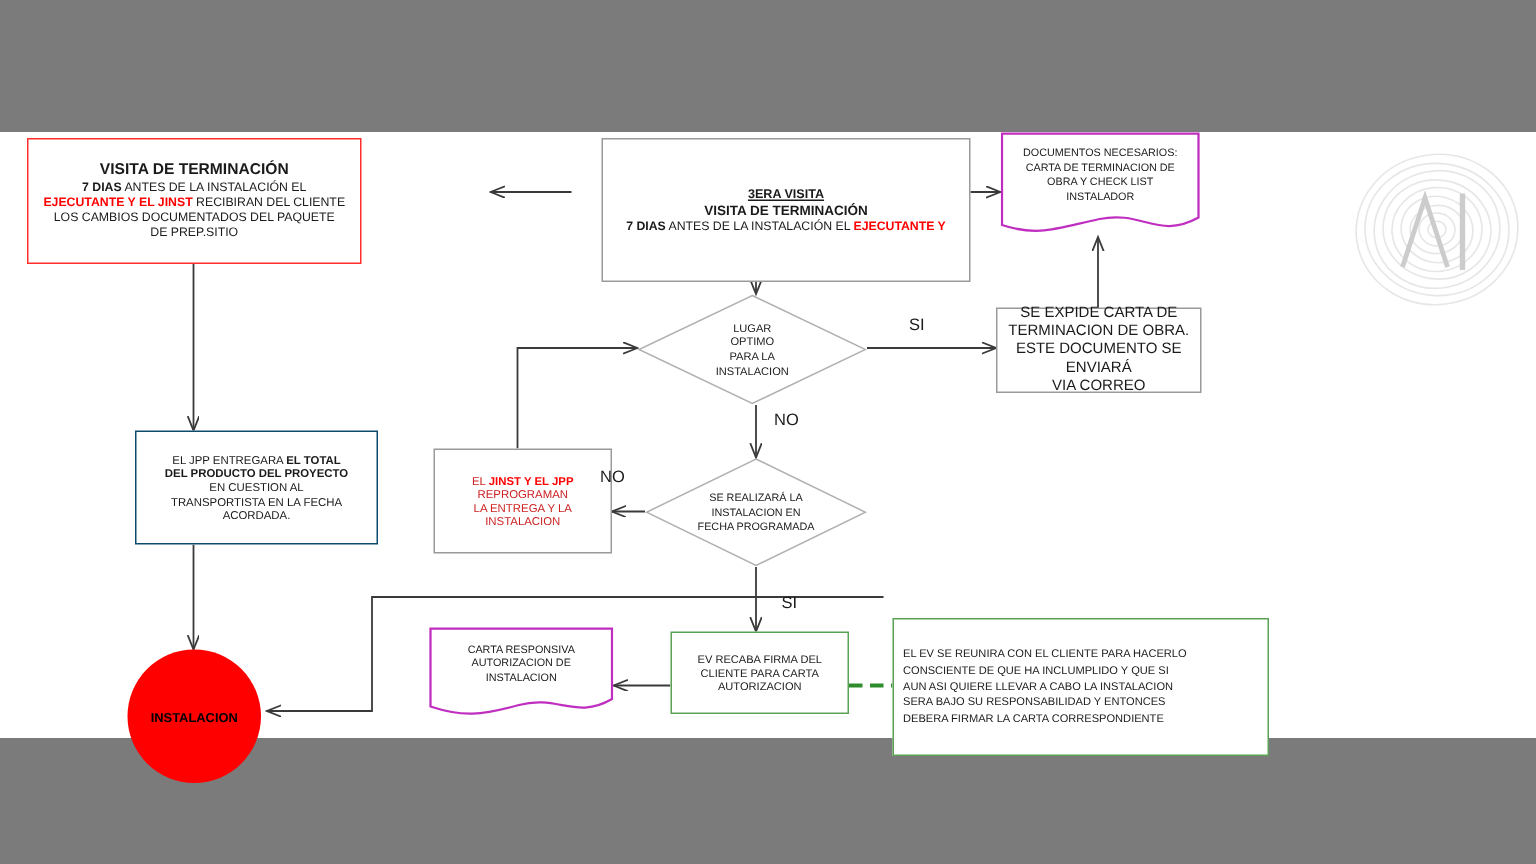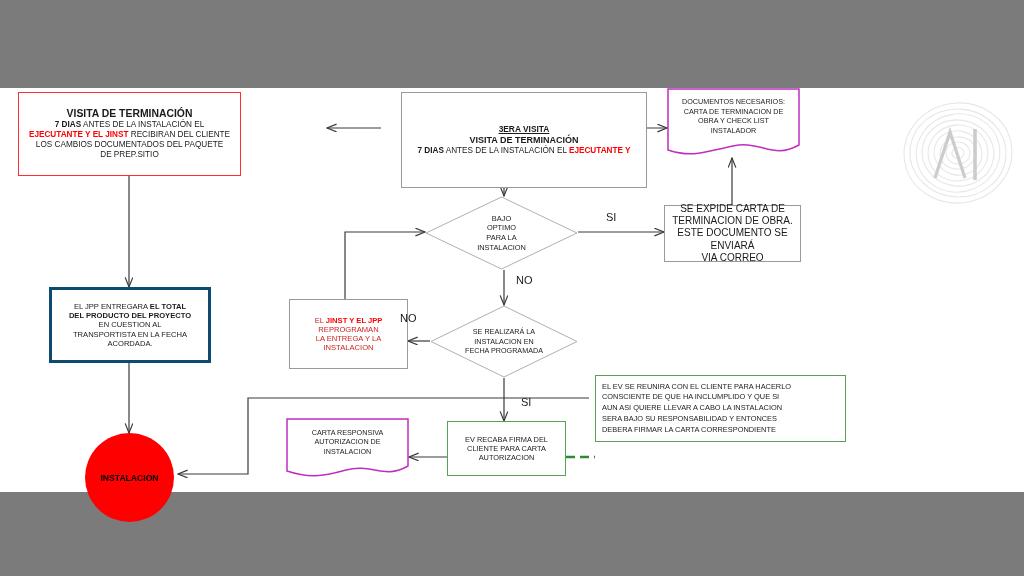--- a/index.html
+++ b/index.html
@@ -14,21 +14,21 @@
   }
   #stage{position:absolute;left:0;top:0;width:1024px;height:576px;}
 
   .node{position:absolute;box-sizing:border-box;display:flex;
         align-items:center;justify-content:flex-start;text-align:center;}
   .node .txt{width:100%;line-height:1.22;}
 
   
   .rect{background:#ffffff;}
   .rect.red{border:1.5px solid #ff2d2d;}
-  .rect.blue{border:3px solid #0c4a6e;}
+  .rect.blue{border:1px solid #0c4a6e;margin-left:41px;}
   .rect.gray{border:1px solid #9a9a9a;}
   .rect.green{border:1.5px solid #5aa253;}
 
   
   .diamond{position:absolute;}
   .diamond .lbl{
     position:absolute;left:0;top:0;width:100%;height:100%;
     display:flex;align-items:center;justify-content:center;text-align:center;
   }
 
@@ -147,21 +147,21 @@
     </div>
   </div>
 </div>
 
 <div class="diamond" style="left:425px;top:196px;width:153px;height:74px;">
   <svg width="153" height="74" viewBox="0 0 153 74" style="position:absolute;left:0;top:0;">
     <path d="M76.5,1 L152,37 L76.5,73 L1,37 Z" fill="#ffffff" stroke="#b0b0b0" stroke-width="1"></path>
   </svg>
   <div class="lbl" style="font-size:7.4px;color:#1a1a1a;">
     <div style="width:100%;line-height:1.3;">
-      <div>BAJO</div>
+      <div>LUGAR</div>
       <div>OPTIMO</div>
       <div>PARA LA</div>
       <div>INSTALACION</div>
     </div>
   </div>
 </div>
 
 <div class="node rect gray" style="left:664px;top:205px;width:137px;height:57px;font-size:10px;color:#1a1a1a;">
   <div class="txt">
     <div>SE EXPIDE CARTA  DE</div>
@@ -217,21 +217,21 @@
 </div>
 
 <div class="node rect green" style="left:447px;top:421px;width:119px;height:55px;font-size:7.4px;color:#1a1a1a;">
   <div class="txt">
     <div>EV RECABA FIRMA DEL</div>
     <div>CLIENTE  PARA CARTA</div>
     <div>AUTORIZACION</div>
   </div>
 </div>
 
-<div class="node rect green" style="left:595px;top:375px;width:251px;height:67px;font-size:7.4px;color:#1a1a1a;
+<div class="node rect green" style="left:595px;top:412px;width:251px;height:92px;font-size:7.4px;color:#1a1a1a;
             justify-content:flex-start;padding:4px 6px;">
   <div class="txt" style="text-align:left;line-height:1.45;">
     <div>EL EV SE REUNIRA  CON EL CLIENTE  PARA HACERLO</div>
     <div>CONSCIENTE  DE QUE HA INCLUMPLIDO Y QUE SI</div>
     <div>AUN  ASI QUIERE LLEVAR  A CABO  LA INSTALACION</div>
     <div>SERA BAJO  SU RESPONSABILIDAD  Y ENTONCES</div>
     <div>DEBERA FIRMAR  LA CARTA  CORRESPONDIENTE</div>
   </div>
 </div>
 

